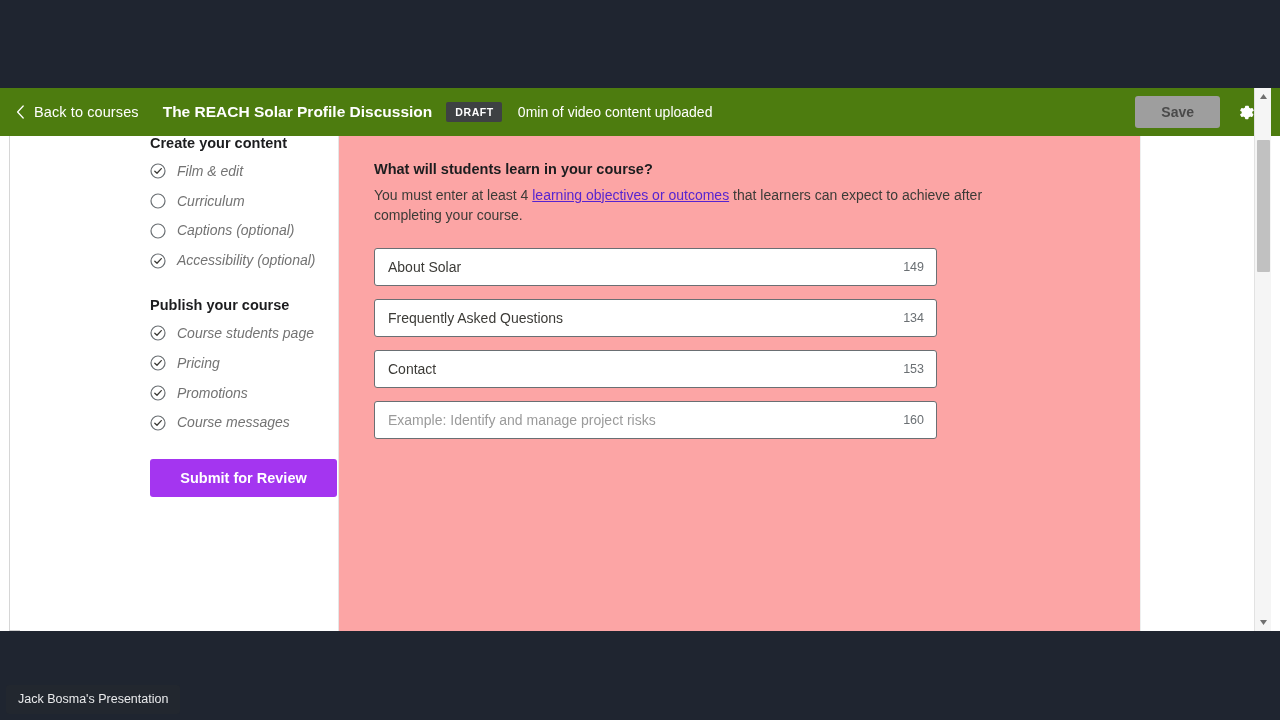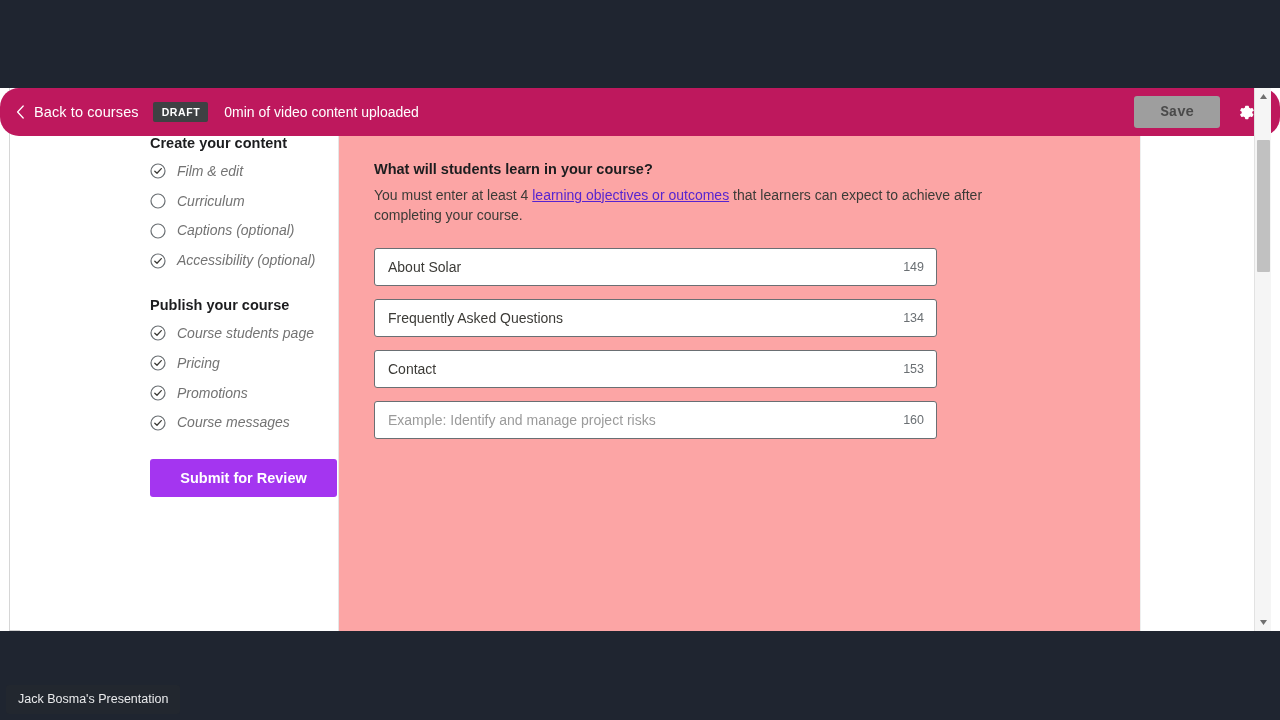--- a/index.html
+++ b/index.html
@@ -31,26 +31,25 @@
     border-left: 1px solid #d6d6d6;
     border-right: 1px solid #d6d6d6;
     border-bottom: 1px solid #cfcfcf;
   }
 
   
   #course-header {
     position: absolute;
     left: 0; top: 88px;
     width: 1280px; height: 48px;
-    background: #be185d;
+    background: #4d7c0f;
     display: flex;
     align-items: center;
     padding: 0 0 0 16px;
     z-index: 20;
-    border-radius: 19px;
   }
   .back-link {
     display: flex; align-items: center; gap: 9px;
     color: #ffffff; font-size: 14.5px; letter-spacing: .1px;
     cursor: pointer; white-space: nowrap;
   }
   .back-chevron { display: inline-block; width: 9px; height: 14px; position: relative; }
   .back-chevron svg { display: block; }
   .course-title {
     margin-left: 24px;
@@ -67,21 +66,21 @@
   }
   .header-right {
     margin-left: auto; display: flex; align-items: center; gap: 14px;
     padding-right: 22px;
   }
   .save-btn {
     background: #9e9e9e; color: #4a4a4a;
     font-size: 14px; font-weight: 700;
     border: none; border-radius: 3px;
     padding: 8px 26px; cursor: pointer;
-    font-family: Liberation Mono, monospace;
+    font-family: Liberation Sans, sans-serif;
   }
   .gear-btn {
     width: 24px; height: 24px; display: flex; align-items: center; justify-content: center;
     cursor: pointer; background: none; border: none;
   }
 
   
   #body-cols {
     position: absolute;
     left: 10px; top: 0;
@@ -360,20 +359,21 @@
   <div id="course-header">
     <div class="back-link">
       <span class="back-chevron">
         <svg width="9" height="14" viewBox="0 0 9 14">
             <path d="M7.2 1 L1.6 7 L7.2 13" fill="none" stroke="#ffffff" stroke-width="1.3" stroke-linecap="round" stroke-linejoin="round"></path>
           </svg>
       </span>
       <span>Back to courses</span>
     </div>
 
+    <div class="course-title">The REACH Solar Profile Discussion</div>
     <div class="draft-badge">DRAFT</div>
     <div class="upload-status">0min of video content uploaded</div>
 
     <div class="header-right">
       <button class="save-btn">Save</button>
       <button class="gear-btn">
         <svg width="19" height="19" viewBox="0 0 20 20">
           <path fill="#ffffff" d="M10 6.6a3.4 3.4 0 100 6.8 3.4 3.4 0 000-6.8zm0 5.2a1.8 1.8 0 110-3.6 1.8 1.8 0 010 3.6z"></path>
           <path fill="#ffffff" d="M17.3 11.6l-1.3-.7a6.4 6.4 0 000-1.8l1.3-.7a.7.7 0 00.3-.9l-1.1-1.9a.7.7 0 00-.9-.3l-1.3.6a6.3 6.3 0 00-1.6-.9l-.2-1.4a.7.7 0 00-.7-.6H9.2a.7.7 0 00-.7.6l-.2 1.4c-.6.2-1.1.5-1.6.9l-1.3-.6a.7.7 0 00-.9.3L3.4 7.5a.7.7 0 00.3.9l1.3.7a6.4 6.4 0 000 1.8l-1.3.7a.7.7 0 00-.3.9l1.1 1.9a.7.7 0 00.9.3l1.3-.6c.5.4 1 .7 1.6.9l.2 1.4c.1.4.4.6.7.6h2.2c.3 0 .6-.2.7-.6l.2-1.4c.6-.2 1.1-.5 1.6-.9l1.3.6a.7.7 0 00.9-.3l1.1-1.9a.7.7 0 00-.3-.9z"></path>
         </svg>

